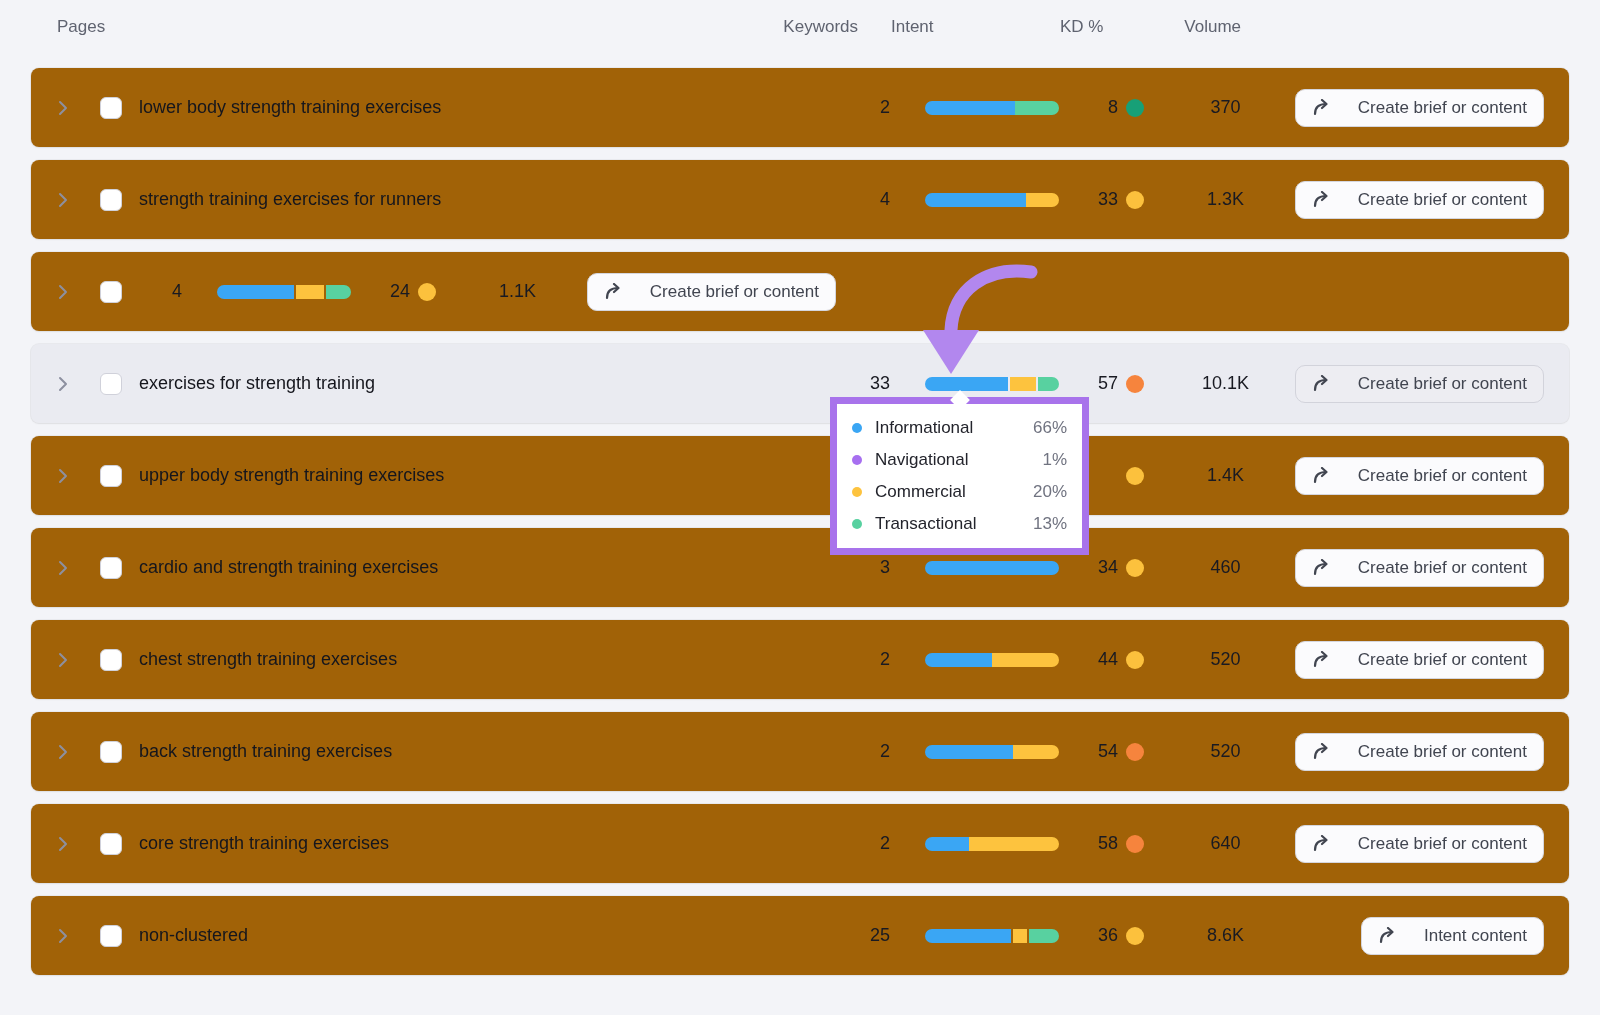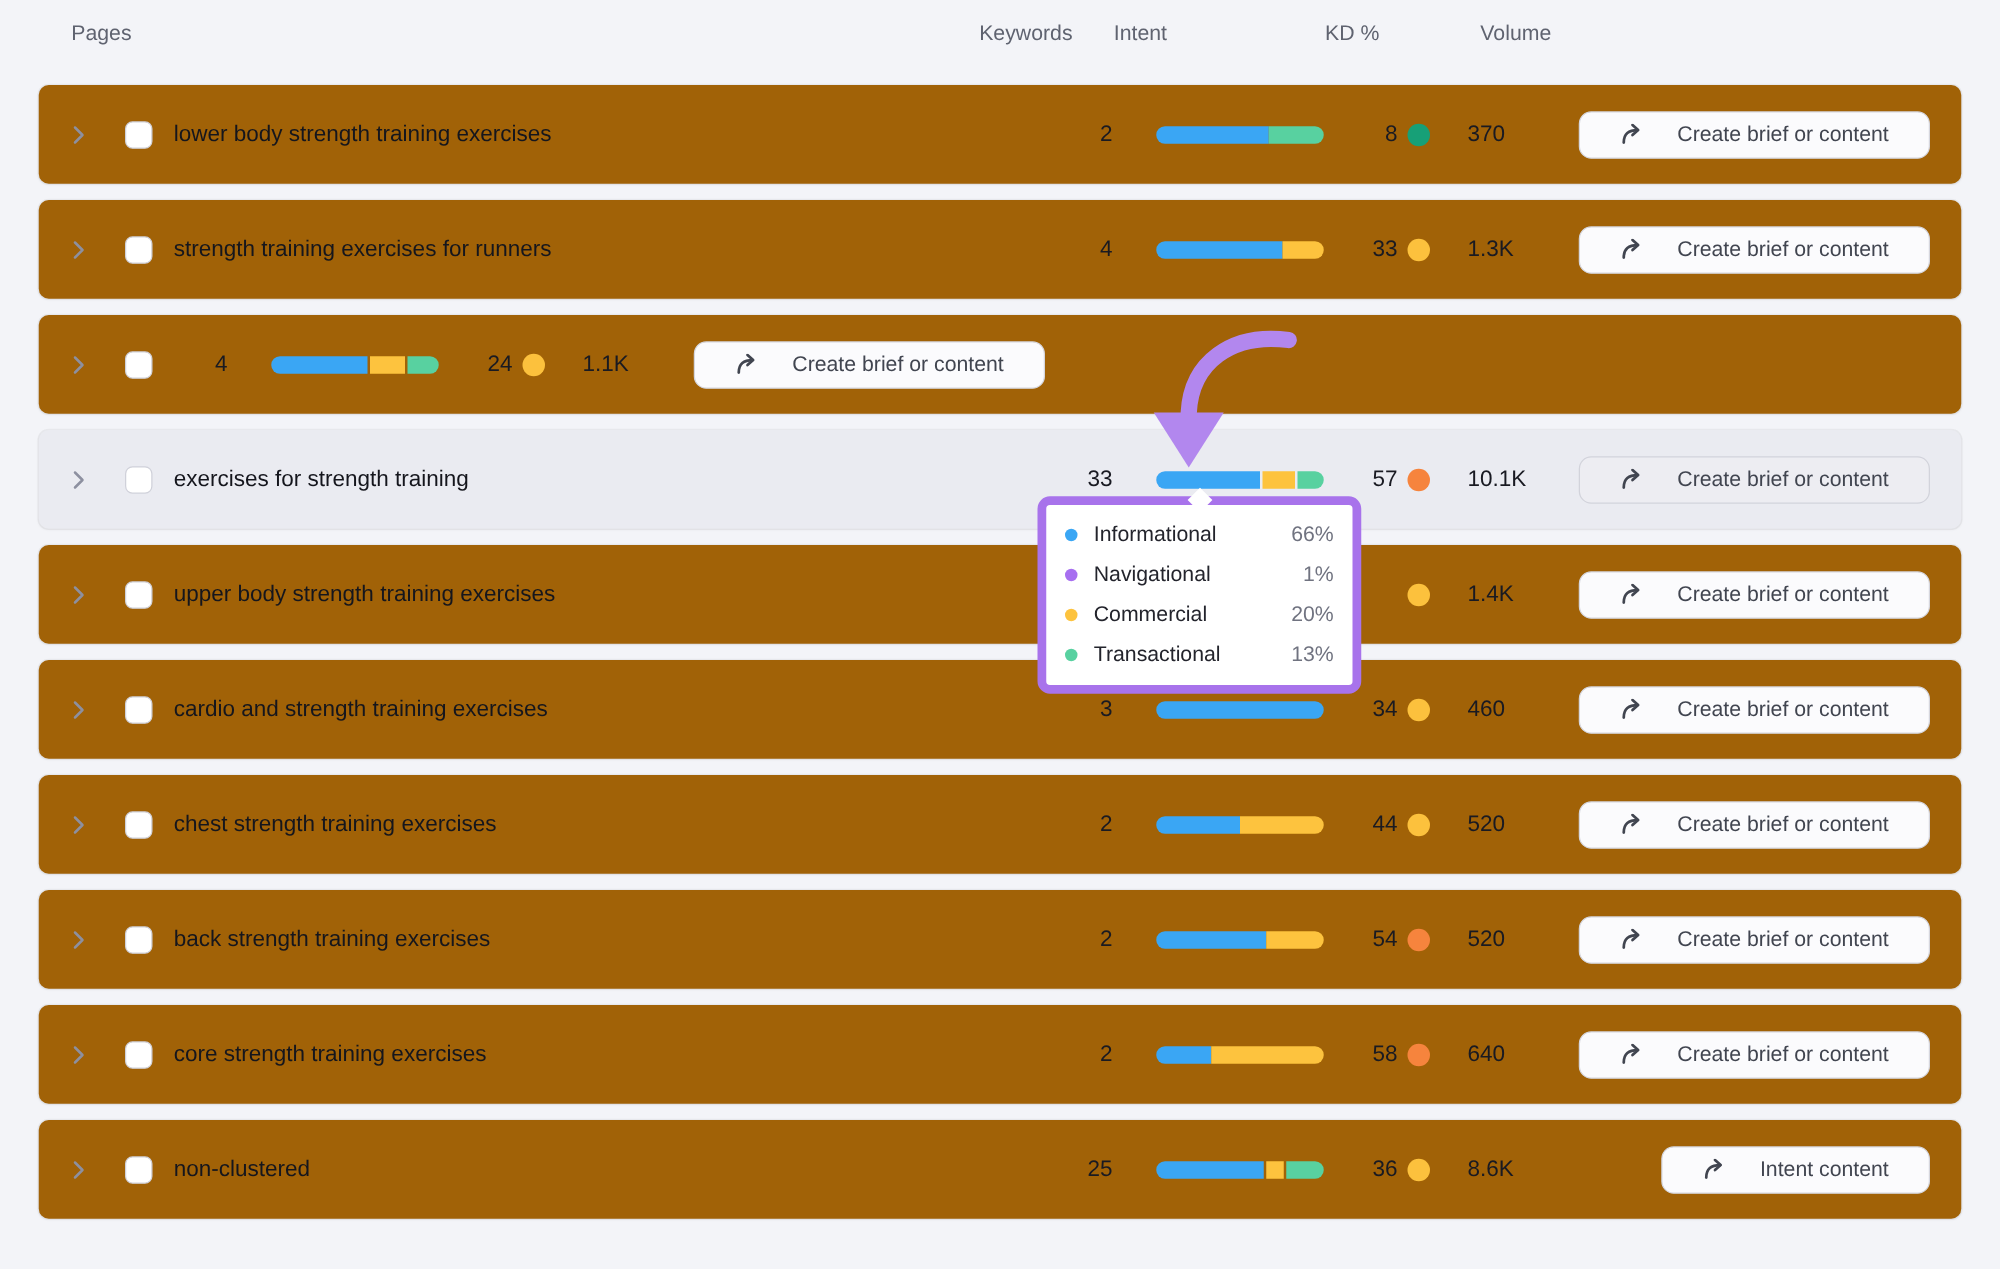--- a/index.html
+++ b/index.html
@@ -35,33 +35,33 @@
   .cell-title { flex:1; margin-left:17px; font-size:18px; color:#15161d; }
   .cell-kw { width:60px; text-align:right; font-size:18px; flex:none; }
   .bar { width:134px; height:14px; margin-left:35px; display:flex; flex:none; }
   .bar .seg { height:14px; }
   .bar .seg:first-child { border-radius:7px 0 0 7px; }
   .bar .seg:last-child  { border-radius:0 7px 7px 0; }
   .bar .seg:only-child  { border-radius:7px; }
   .cell-kd { width:82px; margin-left:33px; display:flex; align-items:center; flex:none; }
   .kd-num { min-width:26px; text-align:right; font-size:18px; }
   .kd-dot { width:18px; height:18px; border-radius:50%; margin-left:8px; flex:none; }
-  .cell-volume { width:103px; text-align:left; font-size:18px; flex:none; }
+  .cell-volume { width:103px; text-align:center; font-size:18px; flex:none; }
   .cell-action { width:267px; margin-right:25px; display:flex; justify-content:flex-end; flex:none; }
   .action-btn {
-    height:38px; display:flex; align-items:center; gap:26px; padding:0 32px;
+    height:38px; display:flex; align-items:center; gap:26px; padding:0 16px;
     background:#fbfbfd; border:1px solid #d5d6de; border-radius:10px;
     font-family:"Liberation Sans", sans-serif; font-size:17px; color:#414550; cursor:pointer;
     white-space:nowrap;
   }
   .row.highlighted .action-btn { background:#ededf2; border-color:#d2d3db; }
   
   .intent-tooltip {
     position:absolute; left:830px; top:397px; width:259px;
-    background:#ffffff; border:7px solid #a873eb; border-radius:10px;
+    background:#ffffff; border:7px solid #a873eb; border-radius:0;
     padding:8px 15px; z-index:20;
   }
   .intent-tooltip .caret {
     position:absolute; width:14px; height:14px; background:#ffffff;
     left:116px; top:-11px; transform:rotate(45deg);
   }
   .tt-row { height:32px; display:flex; align-items:center; font-size:17px; }
   .tt-dot { width:10px; height:10px; border-radius:50%; margin-right:13px; flex:none; }
   .tt-label { color:#23242c; }
   .tt-value { margin-left:auto; color:#707380; }

